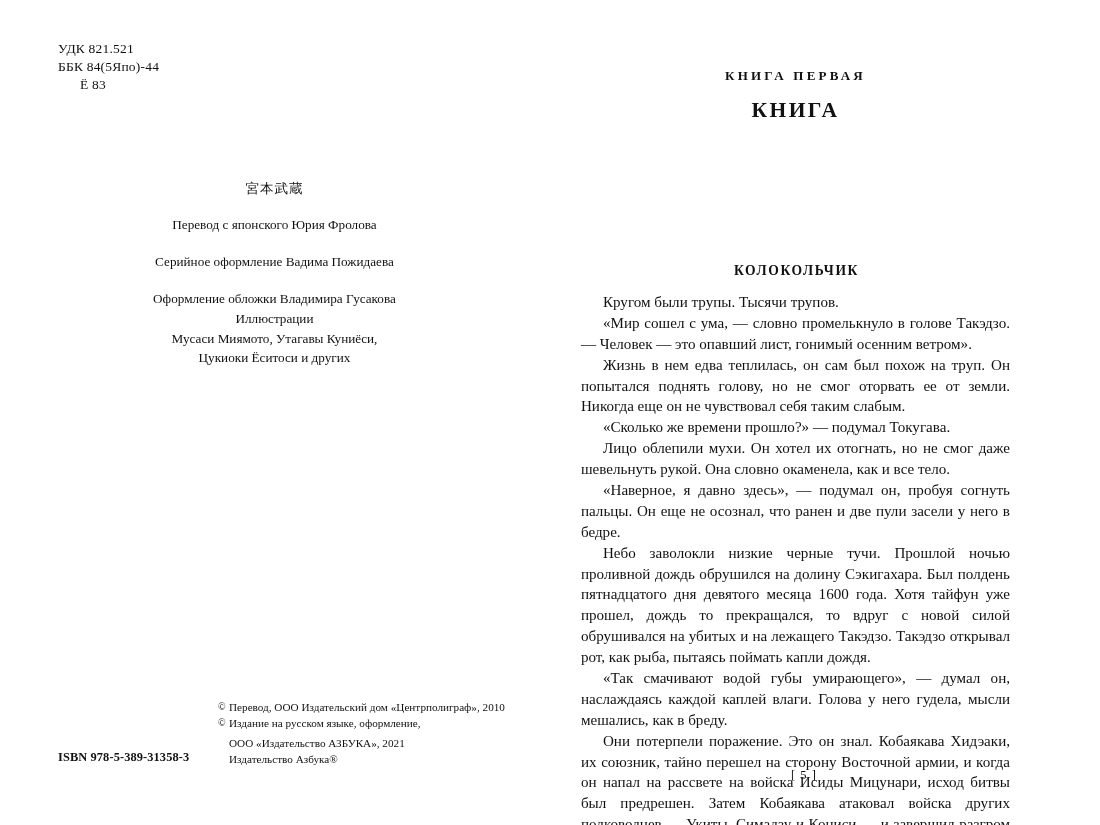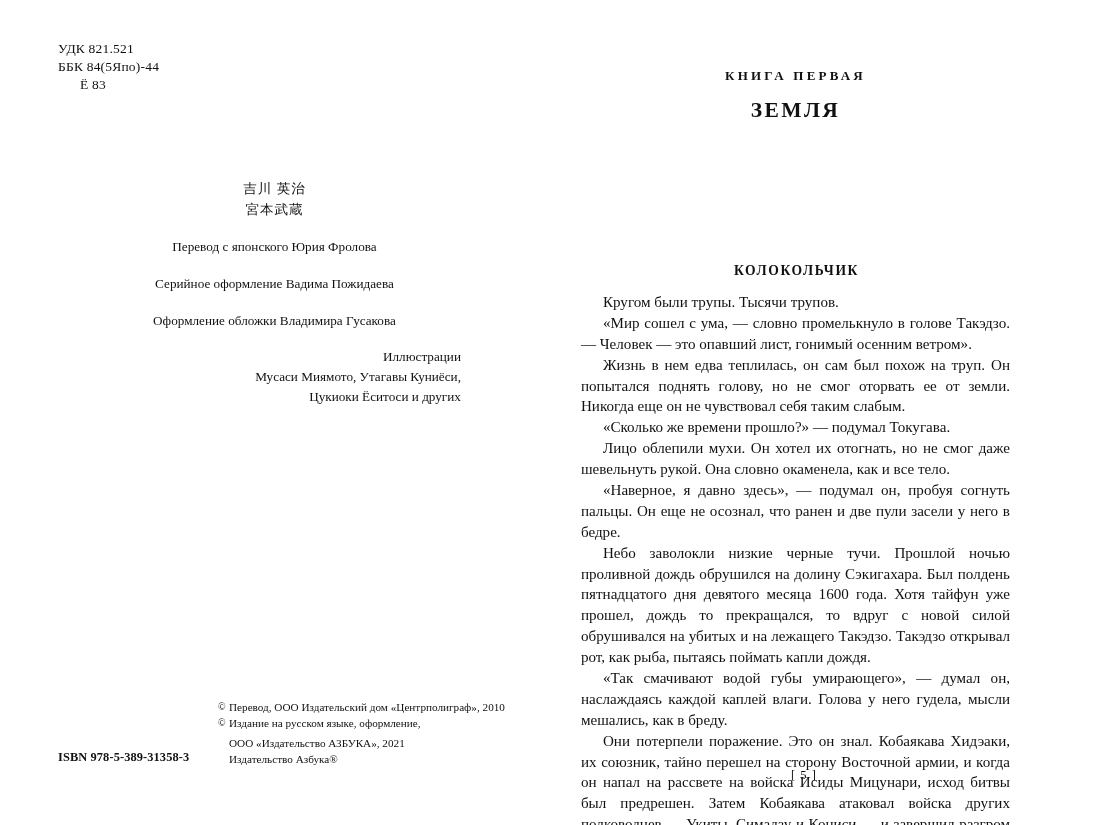--- a/index.html
+++ b/index.html
@@ -52,24 +52,22 @@
     line-height: 1.45;
     letter-spacing: 1px;
     margin-bottom: 2px;
   }
   .credits-line {
     font-size: 13.2px;
     line-height: 1.5;
     margin-top: 17px;
   }
   .credits-group {
-    margin-top: 17px;
     font-size: 13.2px;
     line-height: 1.5;
-    text-align: right;
   }
   .credits-group div { line-height: 1.5; }
 
   .legal {
     position: absolute;
     left: 218px;
     bottom: 58px;
     width: 290px;
     font-size: 11.2px;
     line-height: 1.45;
@@ -154,21 +152,20 @@
 
   <div class="page page-left">
 
     <div class="cip-block">
       <div class="cip-line-1">УДК  821.521</div>
       <div class="cip-line-2">ББК  84(5Япо)-44</div>
       <div class="cip-line-3">Ё 83</div>
     </div>
 
     <div class="credits">
-      <div class="jp-name">吉川 英治</div>
       <div class="jp-name">宮本武蔵</div>
 
       <div class="credits-line">Перевод с японского Юрия Фролова</div>
       <div class="credits-line">Серийное оформление Вадима Пожидаева</div>
       <div class="credits-line">Оформление обложки Владимира Гусакова</div>
 
       <div class="credits-group">
         <div>Иллюстрации</div>
         <div>Мусаси Миямото, Утагавы Куниёси,</div>
         <div>Цукиоки Ёситоси и других</div>
@@ -194,21 +191,21 @@
       </div>
     </div>
 
     <div class="isbn">ISBN 978-5-389-31358-3</div>
   </div>
 
   <div class="page page-right">
 
     <div class="book-head">
       <div class="book-kicker">КНИГА ПЕРВАЯ</div>
-      <div class="book-title">ЗЕМЛЯ</div>
+      <div class="book-title">КНИГА</div>
     </div>
 
     <div class="chapter-title">КОЛОКОЛЬЧИК</div>
 
     <div class="body-text">
       <p>Кругом были трупы. Тысячи трупов.</p>
       <p>«Мир сошел с ума, — словно промелькнуло в голове Такэдзо. — Человек — это опавший лист, гонимый осенним ветром».</p>
       <p>Жизнь в нем едва теплилась, он сам был похож на труп. Он попытался поднять голову, но не смог оторвать ее от земли. Никогда еще он не чувствовал себя таким слабым.</p>
       <p>«Сколько же времени прошло?» — подумал Токугава.</p>
       <p>Лицо облепили мухи. Он хотел их отогнать, но не смог даже шевельнуть рукой. Она словно окаменела, как и все тело.</p>

